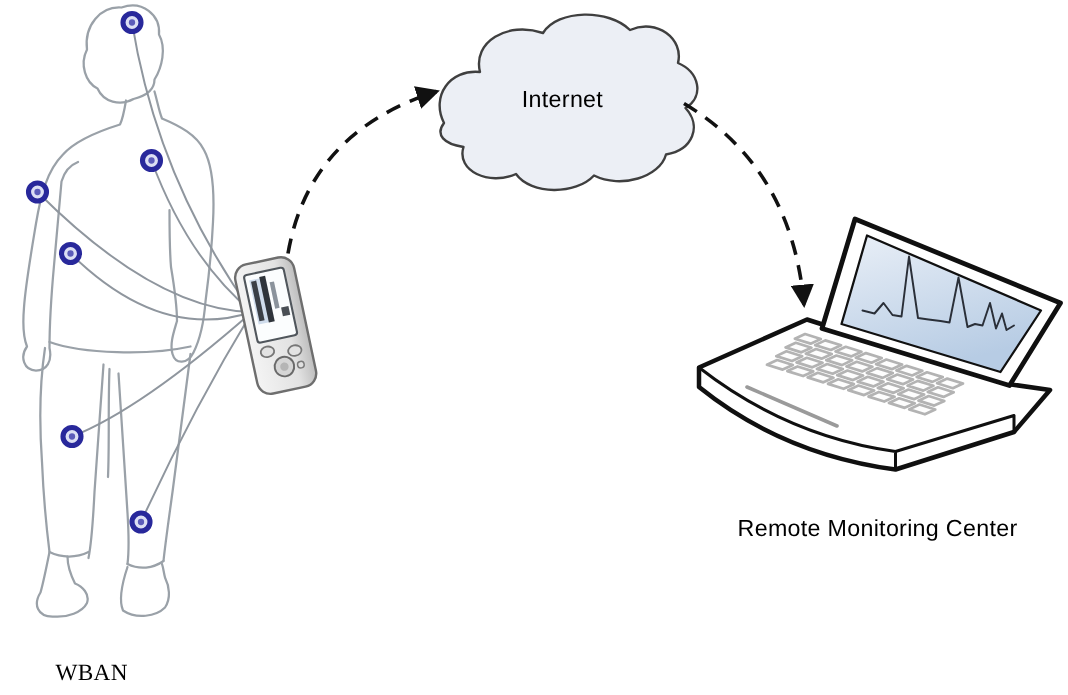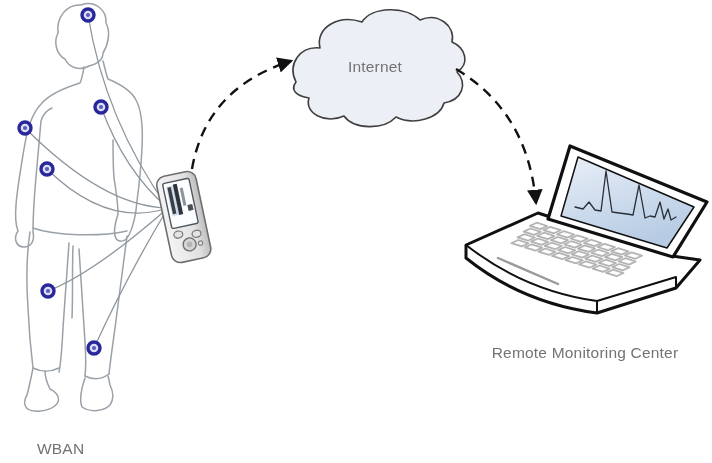--- a/index.html
+++ b/index.html
@@ -1,19 +1,19 @@
 <!DOCTYPE html>
 <html><head>
 <meta charset="utf-8">
 <style>
   html,body{margin:0;padding:0;background:#fff;}
   .canvas{position:relative;width:712px;height:463px;background:#fff;overflow:hidden;
           font-family:"Liberation Sans",sans-serif;}
   .canvas svg{position:absolute;left:0;top:0;}
-  .lbl{position:absolute;color:#737373;font-size:15.5px;letter-spacing:.2px;line-height:1.1;}
+  .lbl{position:absolute;color:#000000;font-size:15.5px;letter-spacing:.2px;line-height:1.1;}
   .lbl.center{text-align:center;}
 </style>
 </head>
 <body>
 
 <div class="canvas">
   <svg width="712" height="463" viewBox="0 0 712 463">
     <defs>
       <marker id="ah" viewBox="0 0 10 10" refX="8.5" refY="5" markerWidth="6.5" markerHeight="6.5" orient="auto">
         <path d="M0,0 L10,5 L0,10 Z" fill="#111"></path>
@@ -140,15 +140,15 @@
       <rect x="6" y="-12" width="5" height="6" fill="#4a4f55"></rect>
       <ellipse cx="-9" cy="15" rx="4.5" ry="3.5" fill="#e3e3e3" stroke="#777" stroke-width="1.2"></ellipse>
       <ellipse cx="9" cy="18" rx="4.5" ry="3.5" fill="#e3e3e3" stroke="#777" stroke-width="1.2"></ellipse>
       <circle cx="0" cy="27" r="6.5" fill="#d6d6d6" stroke="#6a6a6a" stroke-width="1.3"></circle>
       <circle cx="0" cy="27" r="2.8" fill="#b5b5b5"></circle>
       <circle cx="11" cy="28" r="2.2" fill="#e0e0e0" stroke="#7a7a7a" stroke-width="1"></circle>
     </g>
   </svg>
 
   <div class="lbl center" style="left:300px;top:58px;width:150px;">Internet</div>
-  <div class="lbl" style="left:37px;top:440px;">WBAN</div>
+  <div class="lbl" style="left:37px;top:440px;font-family:Liberation Serif, serif;">WBAN</div>
   <div class="lbl center" style="left:453px;top:344px;width:264px;">Remote Monitoring Center</div>
 </div>
 
 </body></html>

